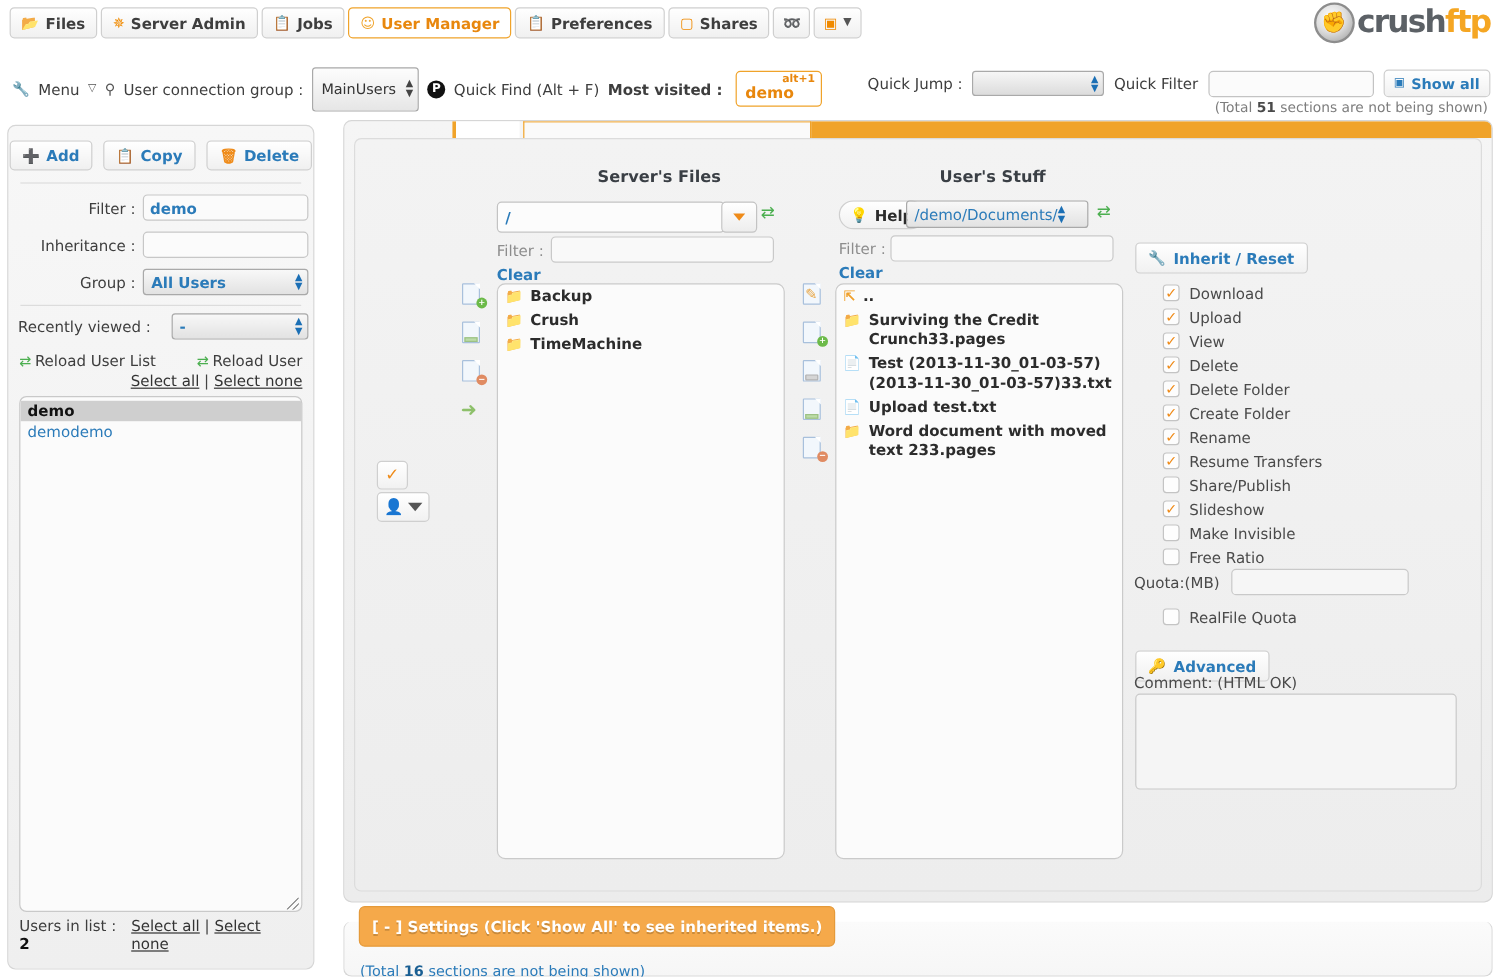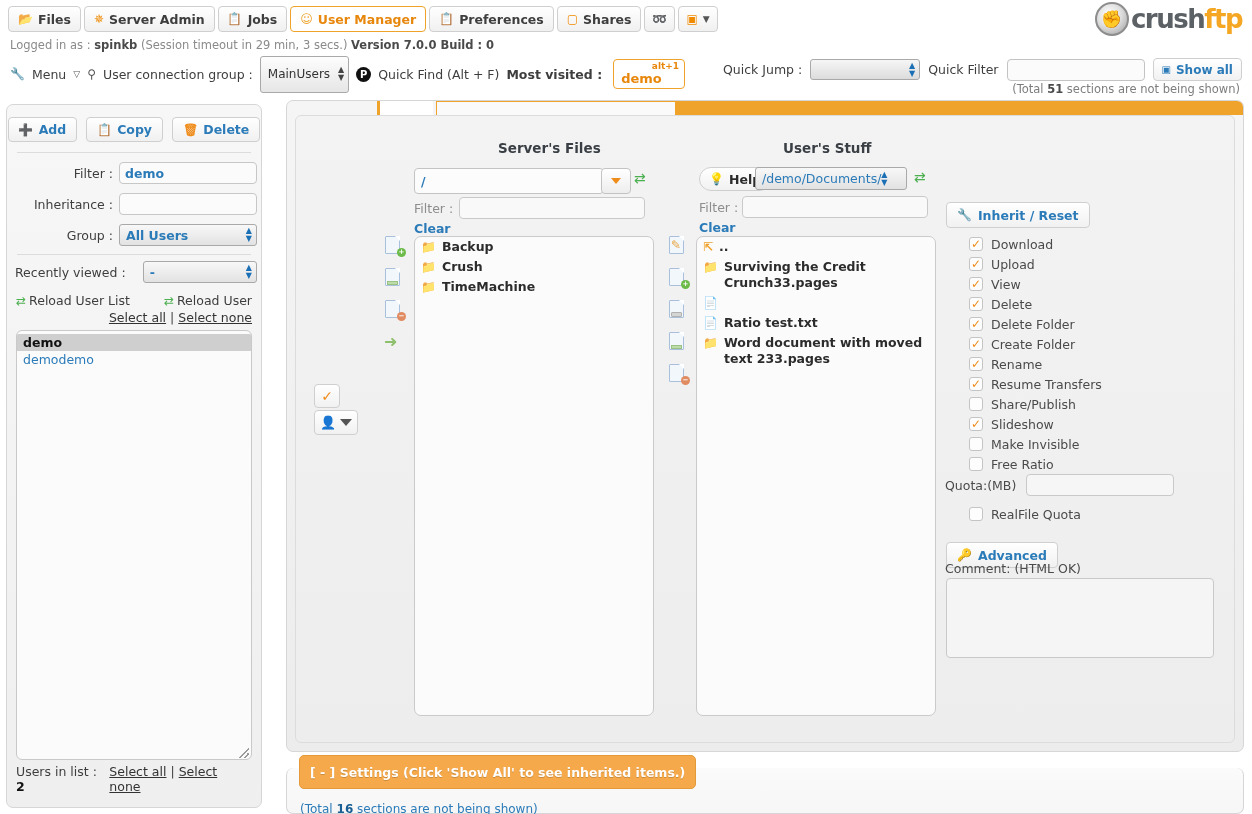--- a/index.html
+++ b/index.html
@@ -398,26 +398,20 @@
         <span class="caretdn">▼</span>
       </div>
     </div>
 
     <div class="logo">
       <div class="mark"></div>
       <div class="txt"><span class="a">crush</span><span class="b">ftp</span></div>
     </div>
   </div>
 
-  <div class="infoline">
-    <span>Logged in as :</span>
-    <b>spinkb</b>
-    <span>(Session timeout in 29 min, 3 secs.)</span>
-    <b>Version 7.0.0 Build : 0</b>
-  </div>
 
   <div class="ctrlline">
     <span class="wrench">🔧</span>
     <span class="lbl">Menu</span>
     <span class="caretdn">▽</span>
     <span class="wrench">⚲</span>
     <span class="lbl">User connection group :</span>
     <span class="selbox">
       <span>MainUsers</span>
       <span class="spin">▲<br>▼</span>
@@ -628,24 +622,25 @@
         <div class="fb-row">
           <span class="fi up-ic">⇱</span>
           <span class="fn">..</span>
         </div>
         <div class="fb-row">
           <span class="fi folder-ic">📁</span>
           <span class="fn">Surviving the Credit Crunch33.pages</span>
         </div>
         <div class="fb-row">
           <span class="fi file-ic">📄</span>
+          <span class="fn">Test (2013-11-30_01-03-57) (2013-11-30_01-03-57)33.txt</span>
         </div>
         <div class="fb-row">
           <span class="fi file-ic">📄</span>
-          <span class="fn">Ratio test.txt</span>
+          <span class="fn">Upload test.txt</span>
         </div>
         <div class="fb-row">
           <span class="fi folder-ic">📁</span>
           <span class="fn">Word document with moved text 233.pages</span>
         </div>
       </div>
 
       <div class="permbtn" style="left:650px; top:86px;">
         <span class="ic">🔧</span>
         <span>Inherit / Reset</span>

